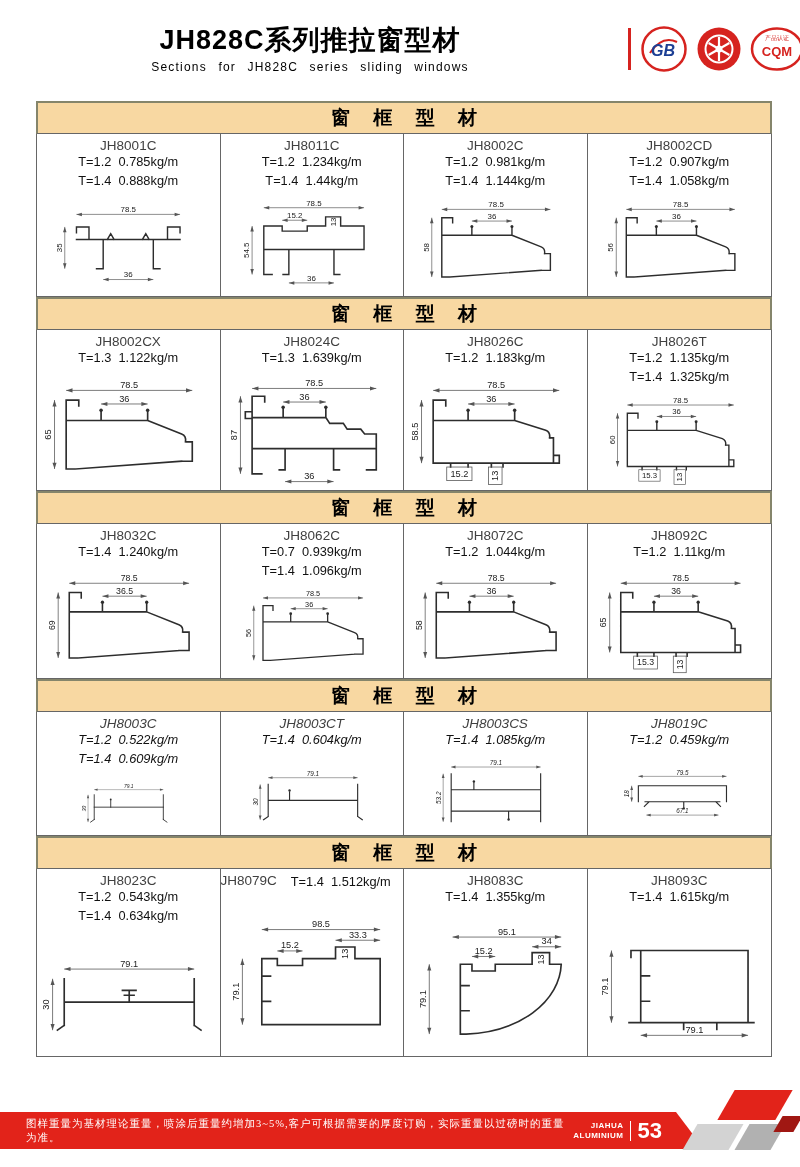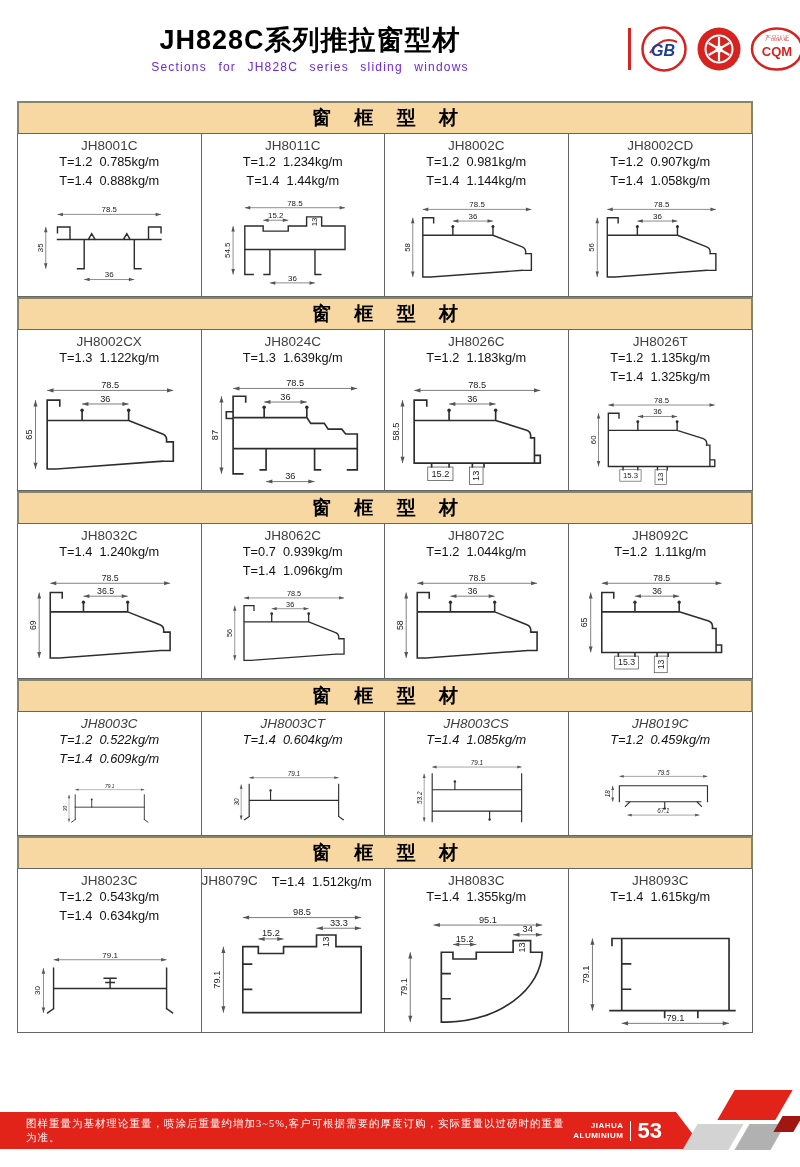--- a/index.html
+++ b/index.html
@@ -1,33 +1,33 @@
 <!DOCTYPE html>
 <html><head>
 <meta charset="utf-8">
 <style>
   html,body{margin:0;padding:0;background:#e8e8e8;}
   .page{width:800px;height:1167px;position:relative;background:#ffffff;overflow:hidden;
         font-family:"Liberation Sans",sans-serif;margin:0 auto;}
   
   .hdr-text{position:absolute;top:22px;left:0;width:620px;text-align:center;}
   .title{font-size:27px;font-weight:bold;color:#000;letter-spacing:1px;}
-  .subtitle{font-size:12px;color:#6d28d9;letter-spacing:1.2px;word-spacing:7px;margin-top:2px;}
+  .subtitle{font-size:12px;color:#000000;letter-spacing:1.2px;word-spacing:7px;margin-top:2px;}
   .hdr-sep{position:absolute;left:628px;top:28px;width:3px;height:42px;background:#D6231F;}
   .logos{position:absolute;left:640px;top:25px;display:flex;gap:7px;align-items:center;}
   .logo{width:48px;height:48px;}
   .logo svg{width:100%;height:100%;display:block;}
   
-  .catalog{position:absolute;left:17px;top:101px;width:736px;}
+  .catalog{position:absolute;left:36px;top:101px;width:736px;}
   .sec-header{height:33px;background:#F8D8A2;border:2px solid #85856b;border-bottom:1px solid #666;
               box-sizing:border-box;display:flex;align-items:center;justify-content:center;}
   .sec-title{font-size:19px;font-weight:bold;color:#000;letter-spacing:9px;text-indent:9px;}
   .cells{display:grid;grid-template-columns:1fr 1fr 1fr 1fr;border-left:1px solid #666;
          border-right:1px solid #666;border-bottom:1px solid #666;box-sizing:border-box;}
-  .r1{height:163px;}.r2{height:161px;}.r3{height:155px;}.r4{height:124px;font-style:italic;}.r5{height:164px;}
+  .r1{height:163px;}.r2{height:161px;}.r3{height:155px;}.r4{height:124px;font-style:italic;}.r5{height:188px;}
   .cell{border-right:1px solid #666;display:flex;flex-direction:column;box-sizing:border-box;overflow:hidden;}
   .cell:last-child{border-right:none;}
   .code{font-size:13.5px;text-align:center;padding-top:4px;white-space:pre;color:#404040;}
   .wline{font-size:12.8px;text-align:center;white-space:pre;line-height:1.45;color:#111;}
   .headrow{display:flex;gap:14px;padding-top:4px;}
   .headrow .code{padding-top:0;}
   .draw{flex:1;min-height:0;padding:1px 2px 3px;}
   .draw svg{width:100%;height:100%;display:block;}
   
   .pf{fill:none;stroke:#2d2d2d;stroke-width:1.7;stroke-linecap:square;stroke-linejoin:miter;}

